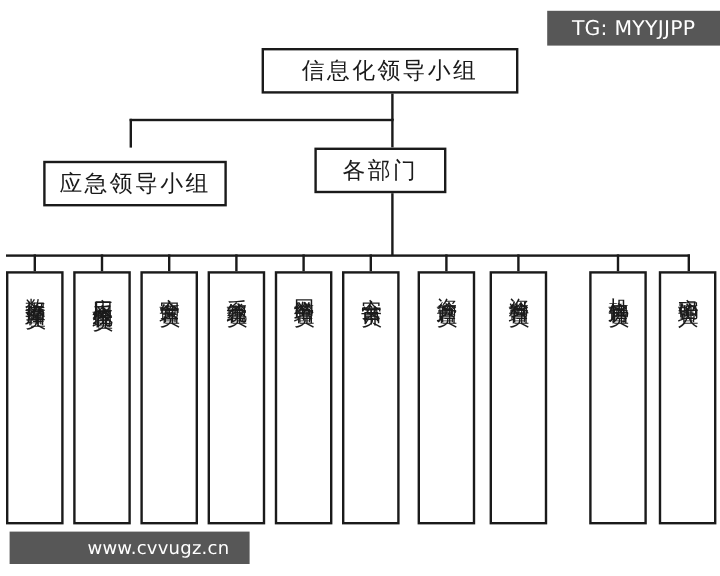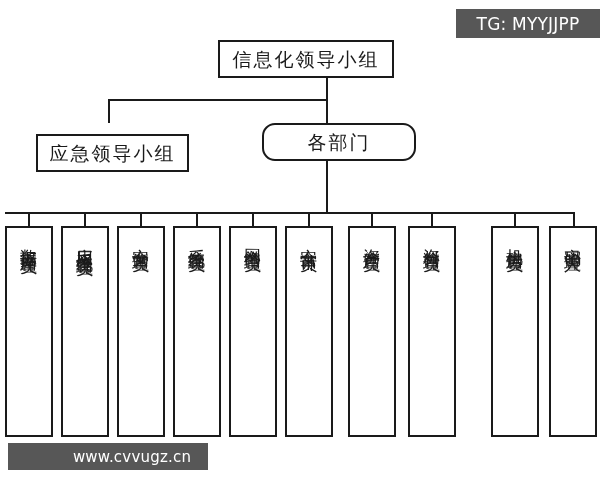--- a/index.html
+++ b/index.html
@@ -93,37 +93,37 @@
     font-size: 15px;
     letter-spacing: 0.2px;
     padding-left: 48px;
   }
 </style>
 </head>
 <body>
 
 <div id="chart">
 
-  <div class="node node-root" style="left:218px; top:40px; width:176px; height:38px;">
+  <div class="node node-root" style="left:218px; top:40px; width:214px; height:38px;">
     <span class="node-label">信息化领导小组</span>
   </div>
 
   <div class="conn conn-v" style="left:326px; top:78px; width:2px; height:22px;"></div>
 
   <div class="conn conn-h" style="left:108px; top:99px; width:220px; height:2px;"></div>
 
   <div class="conn conn-v" style="left:108px; top:99px; width:2px; height:24px;"></div>
 
   <div class="conn conn-v" style="left:326px; top:99px; width:2px; height:24px;"></div>
 
   <div class="node node-mid" style="left:36px; top:134px; width:153px; height:38px;">
     <span class="node-label">应急领导小组</span>
   </div>
 
-  <div class="node node-mid" style="left:262px; top:123px; width:154px; height:38px;border-radius:13px;">
+  <div class="node node-mid" style="left:262px; top:123px; width:110px; height:38px;">
     <span class="node-label">各部门</span>
   </div>
 
   <div class="conn conn-v" style="left:326px; top:161px; width:2px; height:52px;"></div>
 
   <div class="conn conn-h" style="left:5px; top:212px; width:570px; height:2px;"></div>
 
   <div class="conn conn-v" style="left:28px; top:212px; width:2px; height:15px;"></div>
   <div class="node node-leaf" style="left:5px; top:226px; width:48px; height:211px;">
     <span class="leaf-label">数据库管理员</span>

